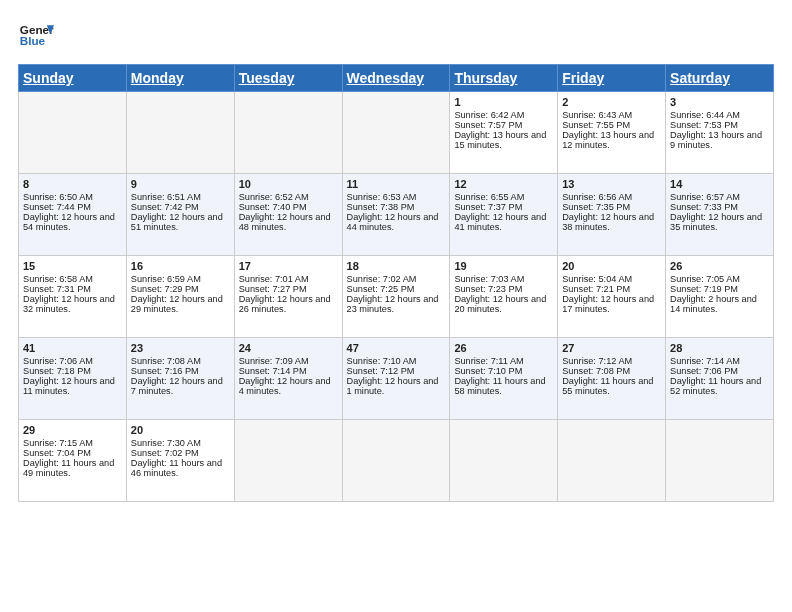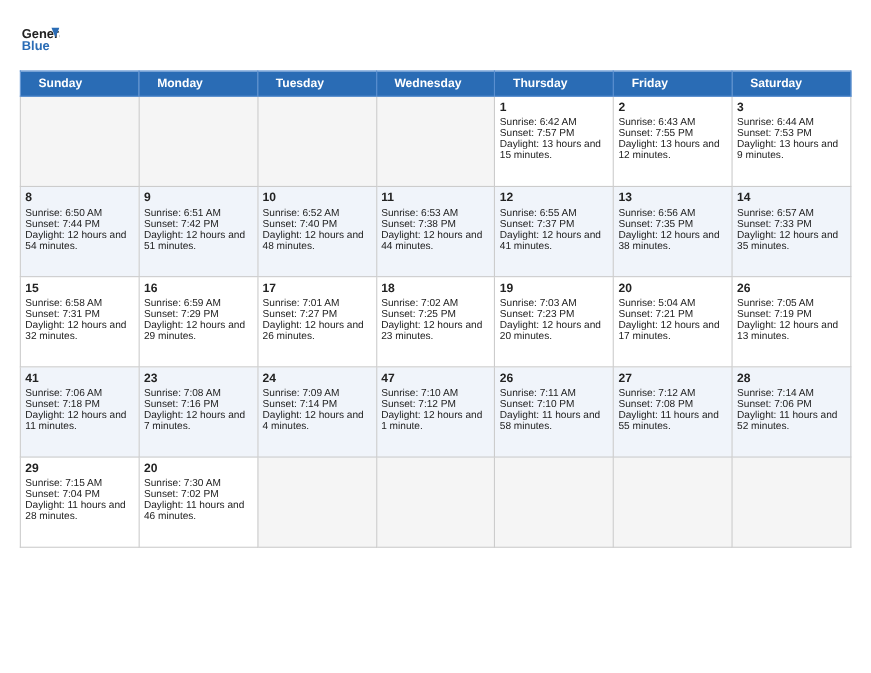--- a/index.html
+++ b/index.html
@@ -43,25 +43,26 @@
       color: #555;
     }
     table {
       width: 100%;
       border-collapse: collapse;
       table-layout: fixed;
     }
     thead tr th {
       background: #2a6cb5;
       color: #fff;
-      font-size: 11px;
+      font-size: 14px;
       font-weight: bold;
-      padding: 5px 16px;
+      padding: 5px 4px;
       text-align: left;
       border: 1px solid #5a8fd0;
+      text-decoration: underline;
     }
     tbody tr td {
       vertical-align: top;
       font-size: 9.2px;
       color: #222;
       padding: 4px 4px 3px 4px;
       border: 1px solid #ccc;
       background: #fff;
       height: 82px;
     }
@@ -127,33 +128,33 @@
           <td><span class="day-num">13</span><span>Sunrise: 6:56 AM</span><br><span>Sunset: 7:35 PM</span><br><span>Daylight: 12 hours and 38 minutes.</span></td>
           <td><span class="day-num">14</span><span>Sunrise: 6:57 AM</span><br><span>Sunset: 7:33 PM</span><br><span>Daylight: 12 hours and 35 minutes.</span></td>
         </tr>
         <tr>
           <td><span class="day-num">15</span><span>Sunrise: 6:58 AM</span><br><span>Sunset: 7:31 PM</span><br><span>Daylight: 12 hours and 32 minutes.</span></td>
           <td><span class="day-num">16</span><span>Sunrise: 6:59 AM</span><br><span>Sunset: 7:29 PM</span><br><span>Daylight: 12 hours and 29 minutes.</span></td>
           <td><span class="day-num">17</span><span>Sunrise: 7:01 AM</span><br><span>Sunset: 7:27 PM</span><br><span>Daylight: 12 hours and 26 minutes.</span></td>
           <td><span class="day-num">18</span><span>Sunrise: 7:02 AM</span><br><span>Sunset: 7:25 PM</span><br><span>Daylight: 12 hours and 23 minutes.</span></td>
           <td><span class="day-num">19</span><span>Sunrise: 7:03 AM</span><br><span>Sunset: 7:23 PM</span><br><span>Daylight: 12 hours and 20 minutes.</span></td>
           <td><span class="day-num">20</span><span>Sunrise: 5:04 AM</span><br><span>Sunset: 7:21 PM</span><br><span>Daylight: 12 hours and 17 minutes.</span></td>
-          <td><span class="day-num">26</span><span>Sunrise: 7:05 AM</span><br><span>Sunset: 7:19 PM</span><br><span>Daylight: 12 hours and 13 minutes.</span></td>
+          <td><span class="day-num">26</span><span>Sunrise: 7:05 AM</span><br><span>Sunset: 7:19 PM</span><br><span>Daylight: 2 hours and 14 minutes.</span></td>
         </tr>
         <tr>
           <td><span class="day-num">41</span><span>Sunrise: 7:06 AM</span><br><span>Sunset: 7:18 PM</span><br><span>Daylight: 12 hours and 11 minutes.</span></td>
           <td><span class="day-num">23</span><span>Sunrise: 7:08 AM</span><br><span>Sunset: 7:16 PM</span><br><span>Daylight: 12 hours and 7 minutes.</span></td>
           <td><span class="day-num">24</span><span>Sunrise: 7:09 AM</span><br><span>Sunset: 7:14 PM</span><br><span>Daylight: 12 hours and 4 minutes.</span></td>
           <td><span class="day-num">47</span><span>Sunrise: 7:10 AM</span><br><span>Sunset: 7:12 PM</span><br><span>Daylight: 12 hours and 1 minute.</span></td>
           <td><span class="day-num">26</span><span>Sunrise: 7:11 AM</span><br><span>Sunset: 7:10 PM</span><br><span>Daylight: 11 hours and 58 minutes.</span></td>
           <td><span class="day-num">27</span><span>Sunrise: 7:12 AM</span><br><span>Sunset: 7:08 PM</span><br><span>Daylight: 11 hours and 55 minutes.</span></td>
           <td><span class="day-num">28</span><span>Sunrise: 7:14 AM</span><br><span>Sunset: 7:06 PM</span><br><span>Daylight: 11 hours and 52 minutes.</span></td>
         </tr>
         <tr>
-          <td><span class="day-num">29</span><span>Sunrise: 7:15 AM</span><br><span>Sunset: 7:04 PM</span><br><span>Daylight: 11 hours and 28 minutes.</span></td>
+          <td><span class="day-num">29</span><span>Sunrise: 7:15 AM</span><br><span>Sunset: 7:04 PM</span><br><span>Daylight: 11 hours and 49 minutes.</span></td>
           <td><span class="day-num">20</span><span>Sunrise: 7:30 AM</span><br><span>Sunset: 7:02 PM</span><br><span>Daylight: 11 hours and 46 minutes.</span></td>
           <td class="empty-cell"></td>
           <td class="empty-cell"></td>
           <td class="empty-cell"></td>
           <td class="empty-cell"></td>
           <td class="empty-cell"></td>
         </tr>
       </tbody>
   </table>
 </div>

